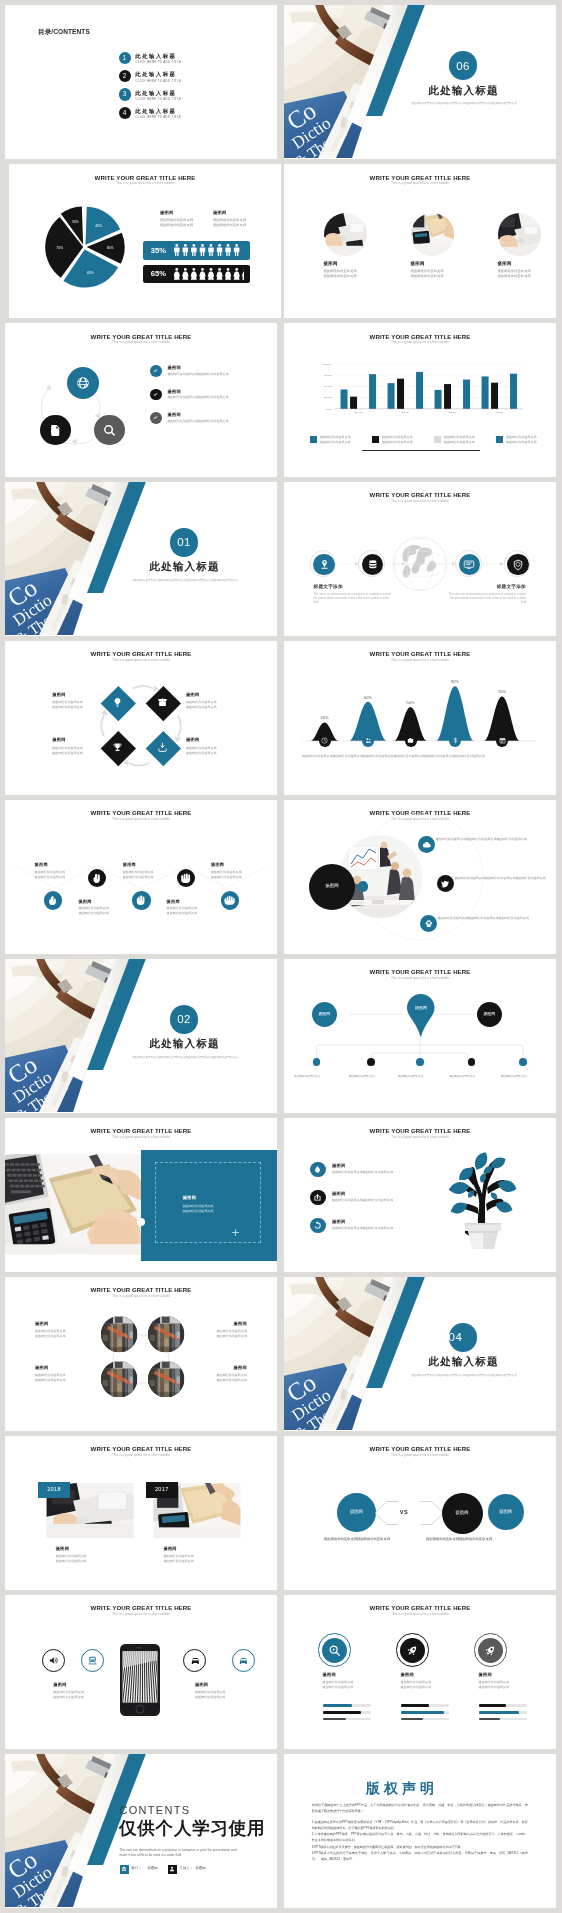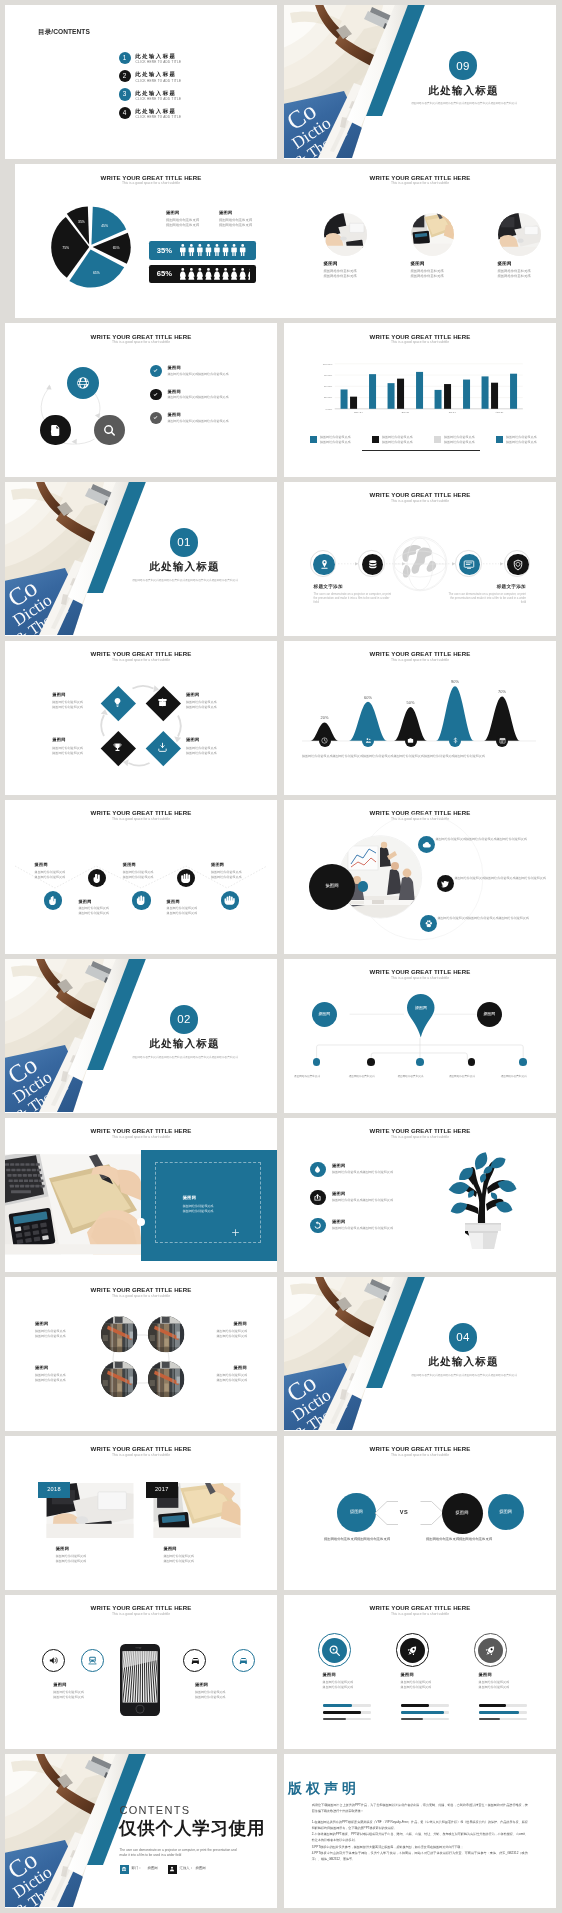--- a/index.html
+++ b/index.html
@@ -105,26 +105,26 @@
             <path d="M70 78 L84 83 L52 153 L34 153 Z" fill="#f7f5f1"></path>
             <path d="M74 88 L78 89 L50 147 L46 146 Z" fill="#e6e3dd" opacity=".5"></path>
             <path d="M58 112 l5 1 -2 10 -5 -1 z" fill="#dad6cf" opacity=".8"></path>
             <path d="M68 96 l4 1 -3 7 -4 -1 z" fill="#d0ccc5" opacity=".6"></path>
           </g>
           <path d="M112 -3 L126 -3 L77 122 L63 115 Z" fill="url(#pwa)"></path>
           <path d="M125 -3 L142 -3 L98 111 L82 111 Z" fill="#1d7296"></path>
         </svg>
       </div>
       <div class="circ" style="left:164.6px;top:46.3px;width:28.9px;height:28.9px;background:#1d7296;">
-        <div style="position:absolute;left:0;right:0;top:8.3px;text-align:center;font-size:11.5px;color:#fff;letter-spacing:.4px;line-height:12px;">09</div>
+        <div style="position:absolute;left:0;right:0;top:8.3px;text-align:center;font-size:11.5px;color:#fff;letter-spacing:.4px;line-height:12px;">06</div>
       </div>
       <div class="t" style="left:106px;top:78.5px;width:146px;text-align:center;font-size:10.5px;font-weight:bold;color:#242424;letter-spacing:1.2px;line-height:12px;text-indent:1.2px;">此处输入标题</div>
       <div class="t" style="left:125px;top:97px;width:110px;text-align:center;font-size:2.65px;color:#a8a8a8;line-height:4.4px;">摄图网给你创意和灵感摄图网给你创意和灵感摄图网给你创意和灵感摄图网给你创意和灵感</div>
     </div>
-<div class="slide" style="left:15px;top:164.0px">
+<div class="slide" style="left:9px;top:164.0px">
       <div class="st">WRITE YOUR GREAT TITLE HERE</div>
       <div class="ss">This is a good space for a short subtitle</div>
       <div class="t" style="left:33px;top:41px;">
         <svg width="84" height="84" viewBox="-42 -42 84 84">
           <path d="M1.45 -2.16 L2.78 -40.13 A38.0 38.0 0 0 1 36.17 -17.61 Z" fill="#1d7296"></path>
           <text x="14.63" y="-20.49" fill="#fff" font-size="3.4" text-anchor="middle" font-family="Liberation Sans,sans-serif">45%</text>
           <path d="M2.60 0.09 L37.83 -14.14 A38.0 38.0 0 0 1 36.75 16.75 Z" fill="#141414"></path>
           <text x="26.14" y="2.11" fill="#fff" font-size="3.4" text-anchor="middle" font-family="Liberation Sans,sans-serif">65%</text>
           <path d="M0.63 2.52 L34.18 20.36 A38.0 38.0 0 0 1 -20.62 34.03 Z" fill="#1d7296"></path>
           <text x="6.33" y="26.58" fill="#fff" font-size="3.4" text-anchor="middle" font-family="Liberation Sans,sans-serif">65%</text>
@@ -1185,21 +1185,21 @@
             <path d="M70 78 L84 83 L52 153 L34 153 Z" fill="#f7f5f1"></path>
             <path d="M74 88 L78 89 L50 147 L46 146 Z" fill="#e6e3dd" opacity=".5"></path>
             <path d="M58 112 l5 1 -2 10 -5 -1 z" fill="#dad6cf" opacity=".8"></path>
             <path d="M68 96 l4 1 -3 7 -4 -1 z" fill="#d0ccc5" opacity=".6"></path>
           </g>
           <path d="M112 -3 L126 -3 L77 122 L63 115 Z" fill="url(#pwd)"></path>
           <path d="M125 -3 L142 -3 L98 111 L82 111 Z" fill="#1d7296"></path>
         </svg>
       </div>
       <div class="circ" style="left:164.6px;top:46.3px;width:28.9px;height:28.9px;background:#1d7296;">
-        <div style="position:absolute;left:0;right:0;top:8.3px;text-align:center;font-size:11.5px;color:#fff;letter-spacing:.4px;line-height:12px;">04</div>
+        <div style="position:absolute;left:0;right:0;top:8.3px;text-align:left;font-size:11.5px;color:#fff;letter-spacing:.4px;line-height:12px;">04</div>
       </div>
       <div class="t" style="left:106px;top:78.5px;width:146px;text-align:center;font-size:10.5px;font-weight:bold;color:#242424;letter-spacing:1.2px;line-height:12px;text-indent:1.2px;">此处输入标题</div>
       <div class="t" style="left:125px;top:97px;width:110px;text-align:center;font-size:2.65px;color:#a8a8a8;line-height:4.4px;">摄图网给你创意和灵感摄图网给你创意和灵感摄图网给你创意和灵感摄图网给你创意和灵感</div>
     </div>
 <div class="slide" style="left:5px;top:1435.8px">
       <div class="st">WRITE YOUR GREAT TITLE HERE</div>
       <div class="ss">This is a good space for a short subtitle</div>
       <div style="position:absolute;left:39.6px;top:47.4px;width:90px;height:55px;">
         <svg width="90" height="55" viewBox="0 0 98 62">
           <rect width="98" height="62" fill="#f4f3f1"></rect>
@@ -1505,21 +1505,21 @@
           <svg style="position:absolute;left:1.5px;top:1.5px;" width="6" height="6" viewBox="0 0 24 24" fill="#fff" color="#fff">
             <circle cx="12" cy="7" r="4"></circle>
             <path d="M3.8 21c0-4.5 3.7-8.2 8.2-8.2s8.2 3.7 8.2 8.2z"></path>
           </svg>
         </div>
         <div style="position:absolute;left:12px;top:1.4px;font-size:3.4px;color:#4a4a4a;white-space:nowrap;">汇报人：</div>
         <div style="position:absolute;left:28px;top:1.4px;font-size:3.4px;color:#4a4a4a;white-space:nowrap;">摄图网</div>
       </div>
     </div>
 <div class="slide" style="left:284px;top:1753.8px">
-      <div class="t" style="left:0;right:0;width:232px;top:26px;font-size:14px;font-weight:bold;color:#1d6b8f;letter-spacing:4px;line-height:16px;text-indent:4px;">版权声明</div>
+      <div class="t" style="left:0;right:0;width:232px;text-align:center;top:26px;font-size:14px;font-weight:bold;color:#1d6b8f;letter-spacing:4px;line-height:16px;text-indent:4px;">版权声明</div>
       <div style="position:absolute;left:27.8px;top:49px;width:216px;">
         <div style="font-size:3.05px;color:#4a4a4a;line-height:5.9px;text-align:justify;margin-top:0;">感谢您下载摄图网平台上提供的PPT作品，为了您和摄图网以及原创作者的利益，请勿复制、传播、销售，否则将承担法律责任！摄图网将对作品进行维权，按照传播下载次数进行十倍的索取赔偿！</div>
         <div style="font-size:3.05px;color:#4a4a4a;line-height:5.9px;text-align:justify;margin-top:5.4px;">1.在摄图网这类所有的PPT模板是免费类版权（VRF：VIP Royalty-Free）作品，受《中华人民共和国著作权》和《世界版权公约》的保护。作品的所有权、版权和解释权均归摄图网所有，您下载的是PPT模板素材的使用权。</div>
         <div style="font-size:3.05px;color:#4a4a4a;line-height:5.9px;text-align:justify;margin-top:0.6px;">2.不得将摄图网的PPT模板、PPT素材或其组成部分用于出售、赠与、出版、出借、转让、分销、发布或任何可解释为实质性分发的行为，不得转授权、出omit、转让本协议或者本协议中的权利。</div>
         <div style="font-size:3.05px;color:#4a4a4a;line-height:5.9px;text-align:justify;margin-top:0.6px;">3.PPT模板中的图片仅供参考，摄图网提供大量高清正版图库，超链接包图，如有需要请在摄图网另外自行下载；</div>
         <div style="font-size:3.05px;color:#4a4a4a;line-height:5.9px;text-align:justify;margin-top:0.6px;">4.PPT模板中包含的部分字体来源于网络，仅供个人学习使用，不得商用，网站不对它的字体使用权行为负责。可商用字体参考：来体、仿宋_GB2312（或仿宋）、楷体_GB2312、黑体等。</div>
       </div>
     </div>
 </div>
 

